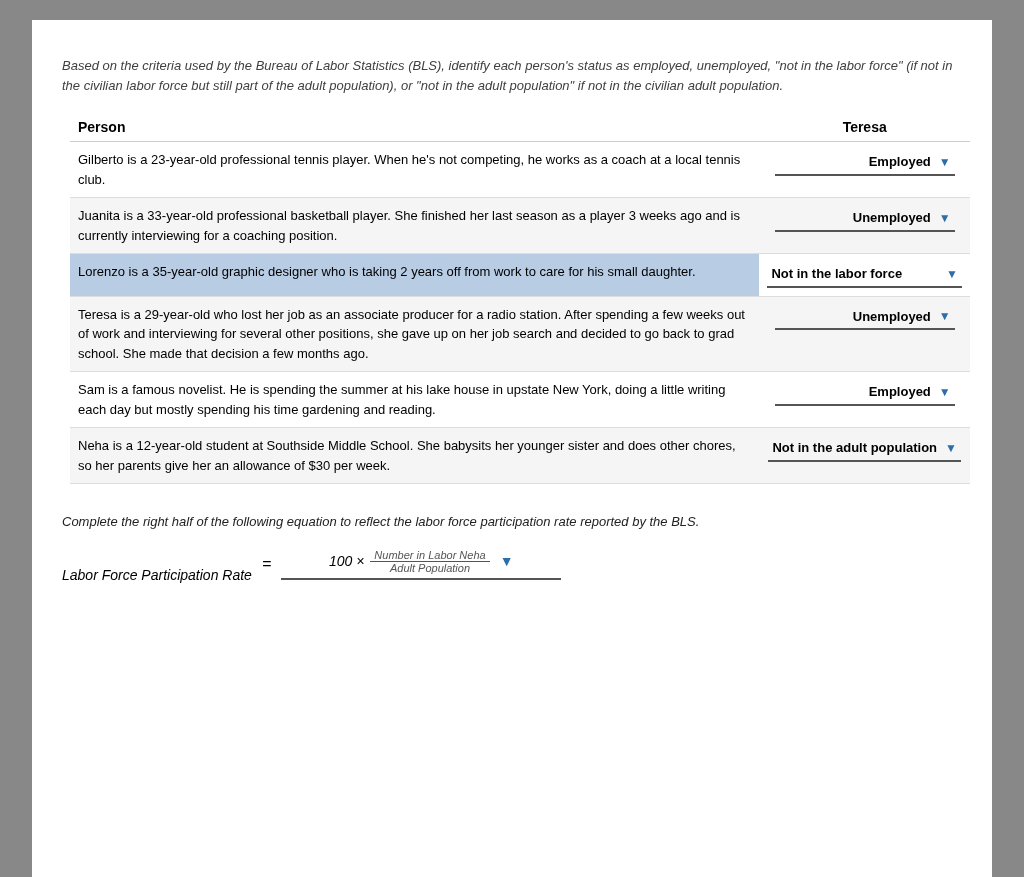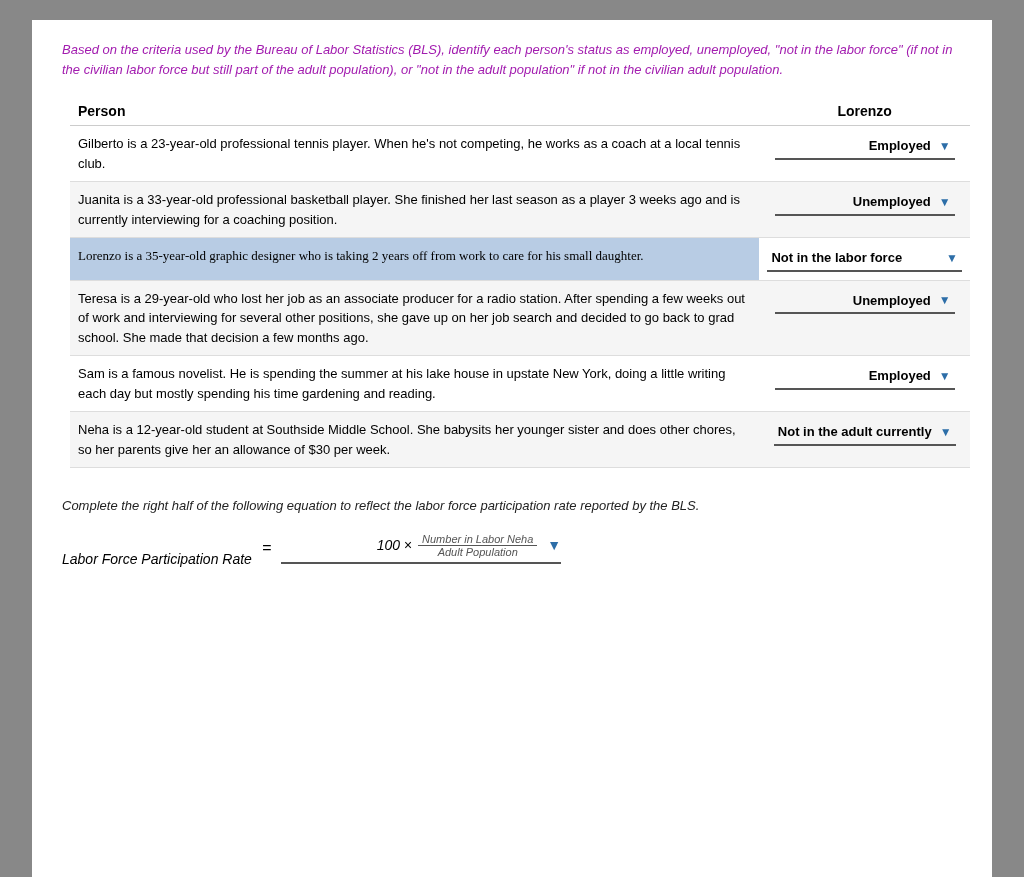--- a/index.html
+++ b/index.html
@@ -15,21 +15,22 @@
       background: #fff;
       width: 960px;
       min-height: 877px;
       padding: 20px 30px 30px 30px;
     }
     .intro-text {
       font-style: italic;
       font-size: 13px;
       line-height: 1.5;
       margin-bottom: 18px;
-      color: #a21caf;
+      color: #404040;
+      margin-top: 16px;
     }
     .table-container {
       width: 100%;
       border-collapse: collapse;
       margin-left: 8px;
     }
     .table-container th {
       font-weight: bold;
       font-size: 14px;
       padding: 6px 8px;
@@ -85,21 +86,20 @@
       color: #000;
       font-weight: bold;
     }
     .dropdown-arrow {
       margin-left: 8px;
       color: #2d6ea8;
       font-size: 12px;
     }
     .highlighted-row td:first-child {
       background: #b8cce4;
-      font-family: Liberation Serif, serif;
     }
     .section-gap {
       height: 30px;
     }
     .complete-text {
       font-style: italic;
       font-size: 13px;
       color: #222;
       margin-bottom: 16px;
     }
@@ -121,21 +121,21 @@
       font-size: 16px;
       font-weight: normal;
     }
     .formula-fraction-container {
       display: flex;
       align-items: center;
       gap: 6px;
       border-bottom: 2px solid #555;
       padding-bottom: 4px;
       min-width: 280px;
-      justify-content: flex-end;
+      justify-content: center;
     }
     .hundred-x {
       font-size: 14px;
       font-style: italic;
     }
     .fraction {
       display: inline-flex;
       flex-direction: column;
       align-items: center;
       font-size: 11px;
@@ -198,21 +198,21 @@
 </head>
 <body>
 
 <div class="page">
   <p class="intro-text">Based on the criteria used by the Bureau of Labor Statistics (BLS), identify each person's status as employed, unemployed, "not in the labor force" (if not in the civilian labor force but still part of the adult population), or "not in the adult population" if not in the civilian adult population.</p>
 
   <table class="table-container">
     <thead>
       <tr>
         <th>Person</th>
-        <th class="status-col">Lorenzo</th>
+        <th class="status-col">Teresa</th>
       </tr>
     </thead>
     <tbody id="table-body">
     <tr>
           <td>Gilberto is a 23-year-old professional tennis player. When he's not competing, he works as a coach at a local tennis club.</td>
           <td class="status-cell"><div class="status-dropdown employed">
               <span>Employed</span>
               <span class="dropdown-arrow">▼</span>
             </div></td>
         </tr>
@@ -240,21 +240,21 @@
         <tr>
           <td>Sam is a famous novelist. He is spending the summer at his lake house in upstate New York, doing a little writing each day but mostly spending his time gardening and reading.</td>
           <td class="status-cell"><div class="status-dropdown employed">
               <span>Employed</span>
               <span class="dropdown-arrow">▼</span>
             </div></td>
         </tr>
         <tr>
           <td>Neha is a 12-year-old student at Southside Middle School. She babysits her younger sister and does other chores, so her parents give her an allowance of $30 per week.</td>
           <td class="status-cell"><div class="status-dropdown not-adult">
-              <span>Not in the adult currently</span>
+              <span>Not in the adult population</span>
               <span class="dropdown-arrow">▼</span>
             </div></td>
         </tr>
       </tbody>
   </table>
 
   <div class="section-gap"></div>
 
   <p class="complete-text">Complete the right half of the following equation to reflect the labor force participation rate reported by the BLS.</p>
 

